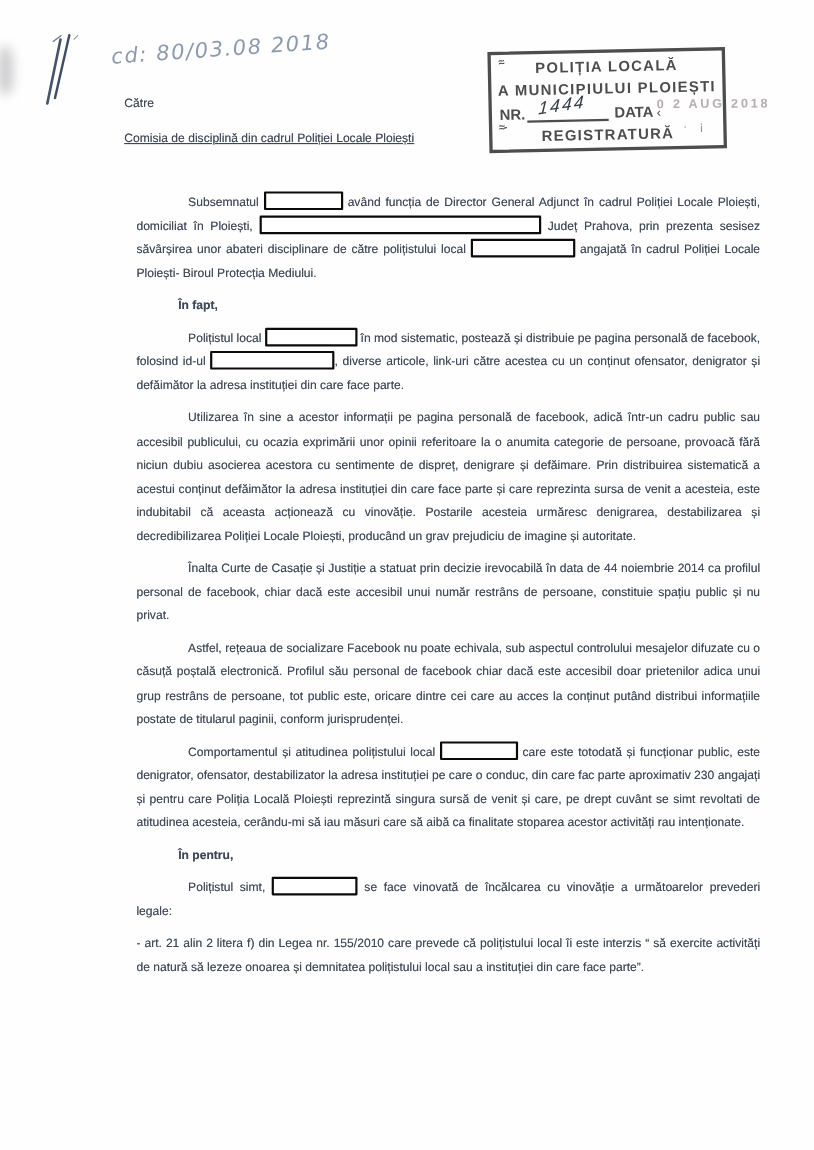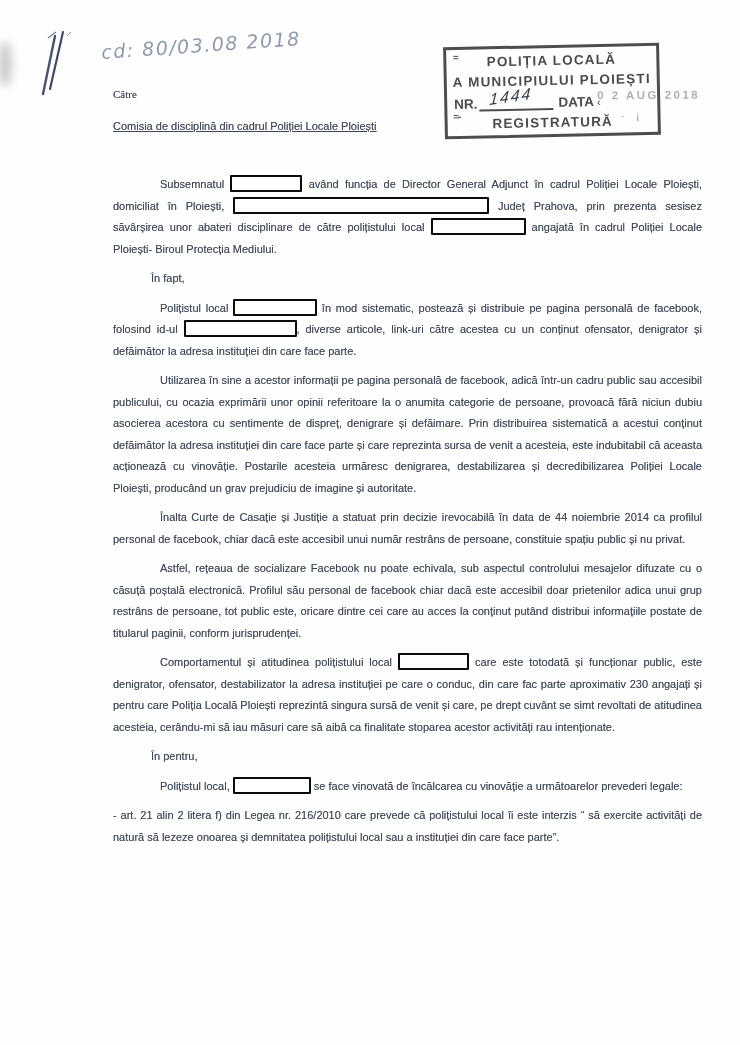--- a/index.html
+++ b/index.html
@@ -120,24 +120,24 @@
   
   .doc {
     position: absolute;
     left: 113px; top: 84px;
     width: 589px;
     color: #3e4757;
     font-size: 11px;
     line-height: 21.5px;
     text-shadow: 0 0 .4px rgba(62,71,87,.55);
   }
-  .to-label { margin: 0 0 10px; font-family: Liberation Serif, serif; }
+  .to-label { margin: 0 0 10px; }
   .recipient { margin: 0 0 37px; text-decoration: underline; }
-  .para { margin: 0 0 8px; text-align: justify; text-indent: 47px; }
-  .para.subhead { text-align: left; text-indent: 38px; }
+  .para { margin: 0 11px 8px; text-align: justify; text-indent: 47px; }
+  .para.subhead { text-align: left; text-indent: 38px; font-weight: bold; }
   .para.plain { text-indent: 0; }
   .redaction {
     display: inline-block;
     box-sizing: border-box;
     height: 17px;
     background: #ffffff;
     border: 2.6px solid #0b0b0b;
     border-radius: 1px;
     vertical-align: -4px;
   }
@@ -181,18 +181,18 @@
     <p class="recipient">Comisia de disciplină din cadrul Poliției Locale Ploiești</p>
     <div id="paragraph-host">
         <p class="para body"><span>Subsemnatul </span><span class="redaction" style="width: 72px;"></span><span> având funcția de Director General Adjunct în cadrul Poliției Locale Ploiești, domiciliat în Ploiești, </span><span class="redaction" style="width: 256px;"></span><span> Județ Prahova, prin prezenta sesisez săvârșirea unor abateri disciplinare de către polițistului local </span><span class="redaction" style="width: 95px;"></span><span> angajată în cadrul Poliției Locale Ploiești- Biroul Protecția Mediului.</span></p>
         <p class="para subhead"><span>În fapt,</span></p>
         <p class="para body"><span>Polițistul local </span><span class="redaction" style="width: 84px;"></span><span> în mod sistematic, postează și distribuie pe pagina personală de facebook, folosind id-ul </span><span class="redaction" style="width: 113px;"></span><span>, diverse articole, link-uri către acestea cu un conținut ofensator, denigrator și defăimător la adresa instituției din care face parte.</span></p>
         <p class="para body"><span>Utilizarea în sine a acestor informații pe pagina personală de facebook, adică într-un cadru public sau accesibil publicului, cu ocazia exprimării unor opinii referitoare la o anumita categorie de persoane, provoacă fără niciun dubiu asocierea acestora cu sentimente de dispreț, denigrare și defăimare. Prin distribuirea sistematică a acestui conținut defăimător la adresa instituției din care face parte și care reprezinta sursa de venit a acesteia, este indubitabil că aceasta acționează cu vinovăție. Postarile acesteia urmăresc denigrarea, destabilizarea și decredibilizarea Poliției Locale Ploiești, producând un grav prejudiciu de imagine și autoritate.</span></p>
         <p class="para body"><span>Înalta Curte de Casație și Justiție a statuat prin decizie irevocabilă în data de 44 noiembrie 2014 ca profilul personal de facebook, chiar dacă este accesibil unui număr restrâns de persoane, constituie spațiu public și nu privat.</span></p>
         <p class="para body"><span>Astfel, rețeaua de socializare Facebook nu poate echivala, sub aspectul controlului mesajelor difuzate cu o căsuță poștală electronică. Profilul său personal de facebook chiar dacă este accesibil doar prietenilor adica unui grup restrâns de persoane, tot public este, oricare dintre cei care au acces la conținut putând distribui informațiile postate de titularul paginii, conform jurisprudenței.</span></p>
         <p class="para body"><span>Comportamentul și atitudinea polițistului local </span><span class="redaction" style="width: 71px;"></span><span> care este totodată și funcționar public, este denigrator, ofensator, destabilizator la adresa instituției pe care o conduc, din care fac parte aproximativ 230 angajați și pentru care Poliția Locală Ploiești reprezintă singura sursă de venit și care, pe drept cuvânt se simt revoltati de atitudinea acesteia, cerându-mi să iau măsuri care să aibă ca finalitate stoparea acestor activități rau intenționate.</span></p>
         <p class="para subhead"><span>În pentru,</span></p>
-        <p class="para body"><span>Polițistul local, </span><span class="redaction" style="width: 78px;"></span><span> se face vinovată de încălcarea cu vinovăție a următoarelor prevederi legale:</span></p>
-        <p class="para plain"><span>- art. 21 alin 2 litera f) din Legea nr. 216/2010 care prevede că polițistului local îi este interzis “ să exercite activități de natură să lezeze onoarea și demnitatea polițistului local sau a instituției din care face parte”.</span></p>
+        <p class="para body"><span>Polițistul simt, </span><span class="redaction" style="width: 78px;"></span><span> se face vinovată de încălcarea cu vinovăție a următoarelor prevederi legale:</span></p>
+        <p class="para plain"><span>- art. 21 alin 2 litera f) din Legea nr. 155/2010 care prevede că polițistului local îi este interzis “ să exercite activități de natură să lezeze onoarea și demnitatea polițistului local sau a instituției din care face parte”.</span></p>
       </div>
   </div>
 
 </div>
 
 </body></html>

